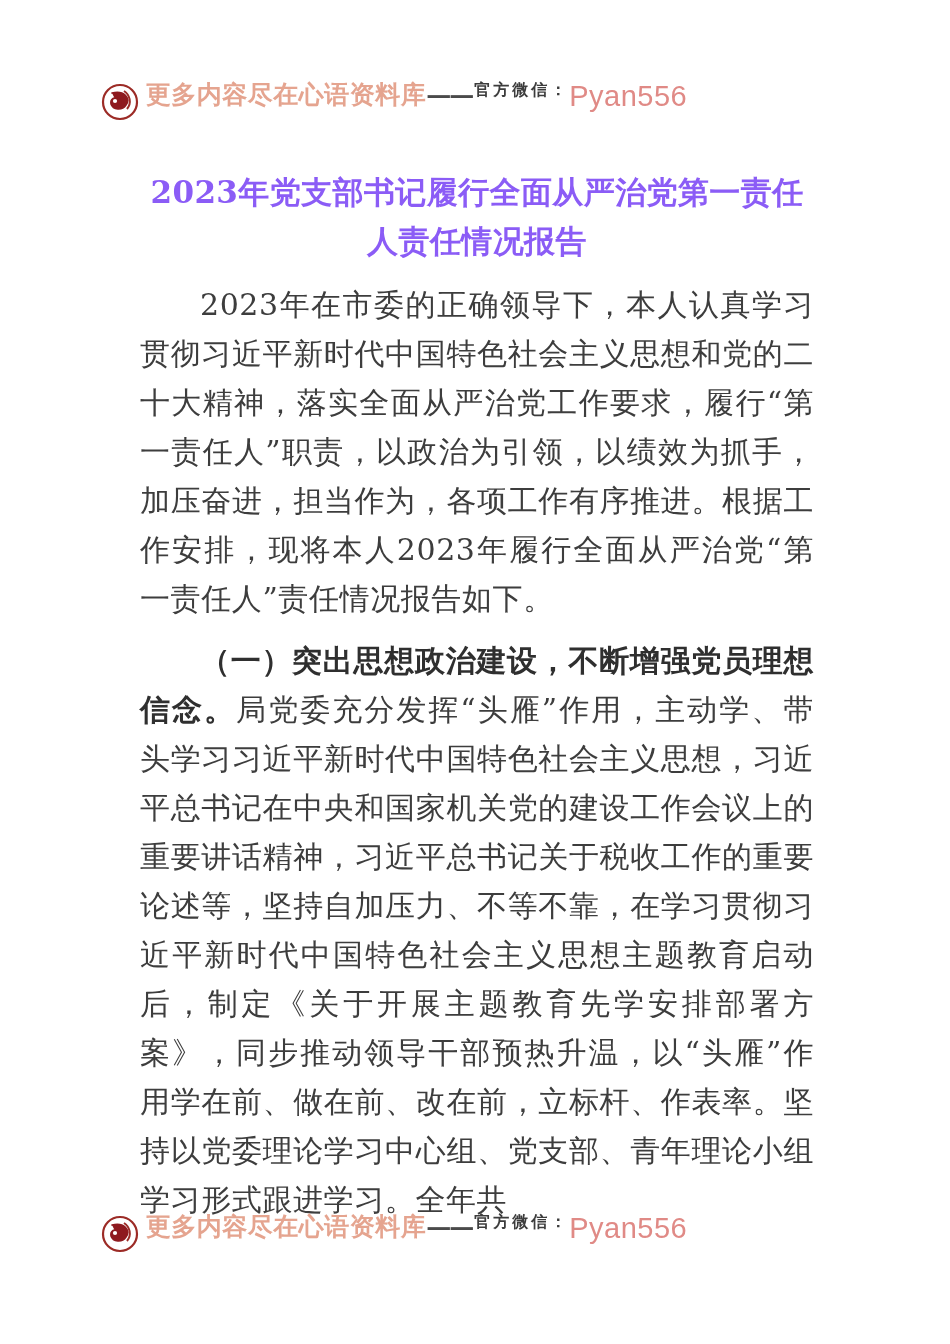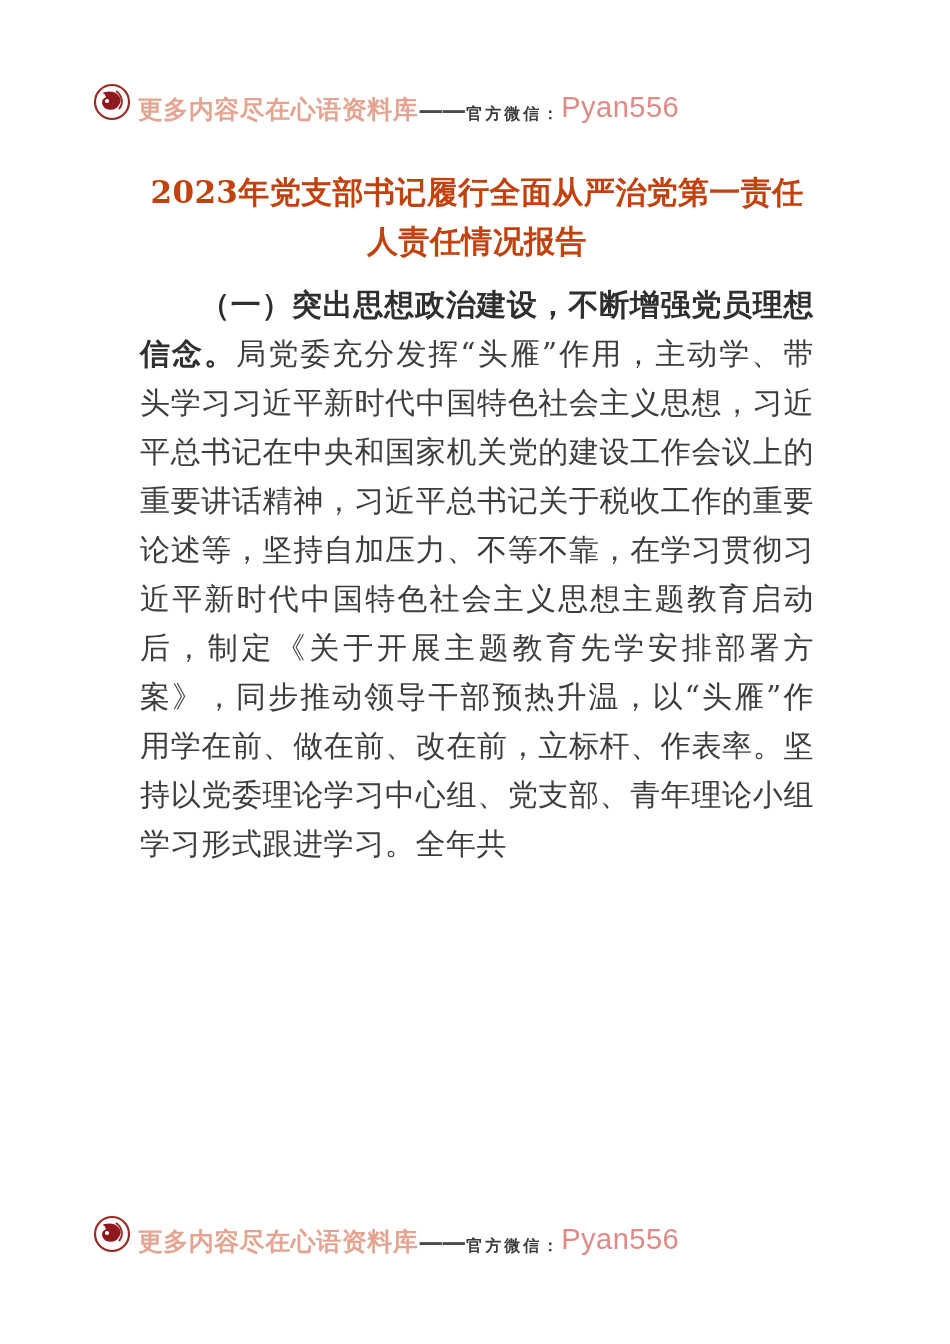--- a/index.html
+++ b/index.html
@@ -16,24 +16,24 @@
     margin: 0 auto;
     background: #ffffff;
     overflow: hidden;
     font-family: "DejaVu Serif", "Liberation Serif", serif;
     box-sizing: border-box;
   }
 
   
   .watermark {
     position: absolute;
-    left: 4px;
+    left: 12px;
     width: 763px;
     display: flex;
-    align-items: flex-end;
+    align-items: flex-start;
     justify-content: center;
     gap: 0;
     white-space: nowrap;
   }
   .watermark-header { top: 82px; }
   .watermark-footer { top: 1214px; }
 
   .wm-logo {
     position: relative;
     width: 40px;
@@ -83,21 +83,21 @@
     position: absolute;
     left: 140px;
     top: 168px;
     width: 674px;
   }
 
   .doc-title {
     font-family: "DejaVu Serif", "Liberation Serif", serif;
     font-size: 31px;
     font-weight: bold;
-    color: #c2410c;
+    color: #8b5cf6;
     text-align: center;
     line-height: 1.58;
     letter-spacing: 0.4px;
     margin: 0 0 14px 0;
   }
 
   p.para {
     font-family: "DejaVu Serif", "Liberation Serif", serif;
     font-size: 30px;
     color: #3d3d3d;
@@ -138,20 +138,21 @@
     <span class="wm-brand">更多内容尽在心语资料库</span>
     <span class="wm-dash">——</span>
     <span class="wm-label">官方微信：</span>
     <span class="wm-wechat">Pyan556</span>
   </div>
 
   <div class="doc">
 
     <h1 class="doc-title">2023年党支部书记履行全面从严治党第一责任人责任情况报告</h1>
 
+    <p class="para">2023年在市委的正确领导下，本人认真学习贯彻习近平新时代中国特色社会主义思想和党的二十大精神，落实全面从严治党工作要求，履行“第一责任人”职责，以政治为引领，以绩效为抓手，加压奋进，担当作为，各项工作有序推进。根据工作安排，现将本人2023年履行全面从严治党“第一责任人”责任情况报告如下。</p>
 
 
     <p class="para spaced"><span class="run-bold">（一）突出思想政治建设，不断增强党员理想信念。</span><span>局党委充分发挥“头雁”作用，主动学、带头学习习近平新时代中国特色社会主义思想，习近平总书记在中央和国家机关党的建设工作会议上的重要讲话精神，习近平总书记关于税收工作的重要论述等，坚持自加压力、不等不靠，在学习贯彻习近平新时代中国特色社会主义思想主题教育启动后，制定《关于开展主题教育先学安排部署方案》，同步推动领导干部预热升温，以“头雁”作用学在前、做在前、改在前，立标杆、作表率。坚持以党委理论学习中心组、党支部、青年理论小组学习形式跟进学习。全年共</span></p>
 
   </div>
 
   <div class="watermark watermark-footer">
     <span class="wm-logo">
       <svg viewBox="0 0 40 40" xmlns="http://www.w3.org/2000/svg">
         <circle cx="20" cy="20" r="17" fill="none" stroke="#9c2b26" stroke-width="2.2"></circle>

